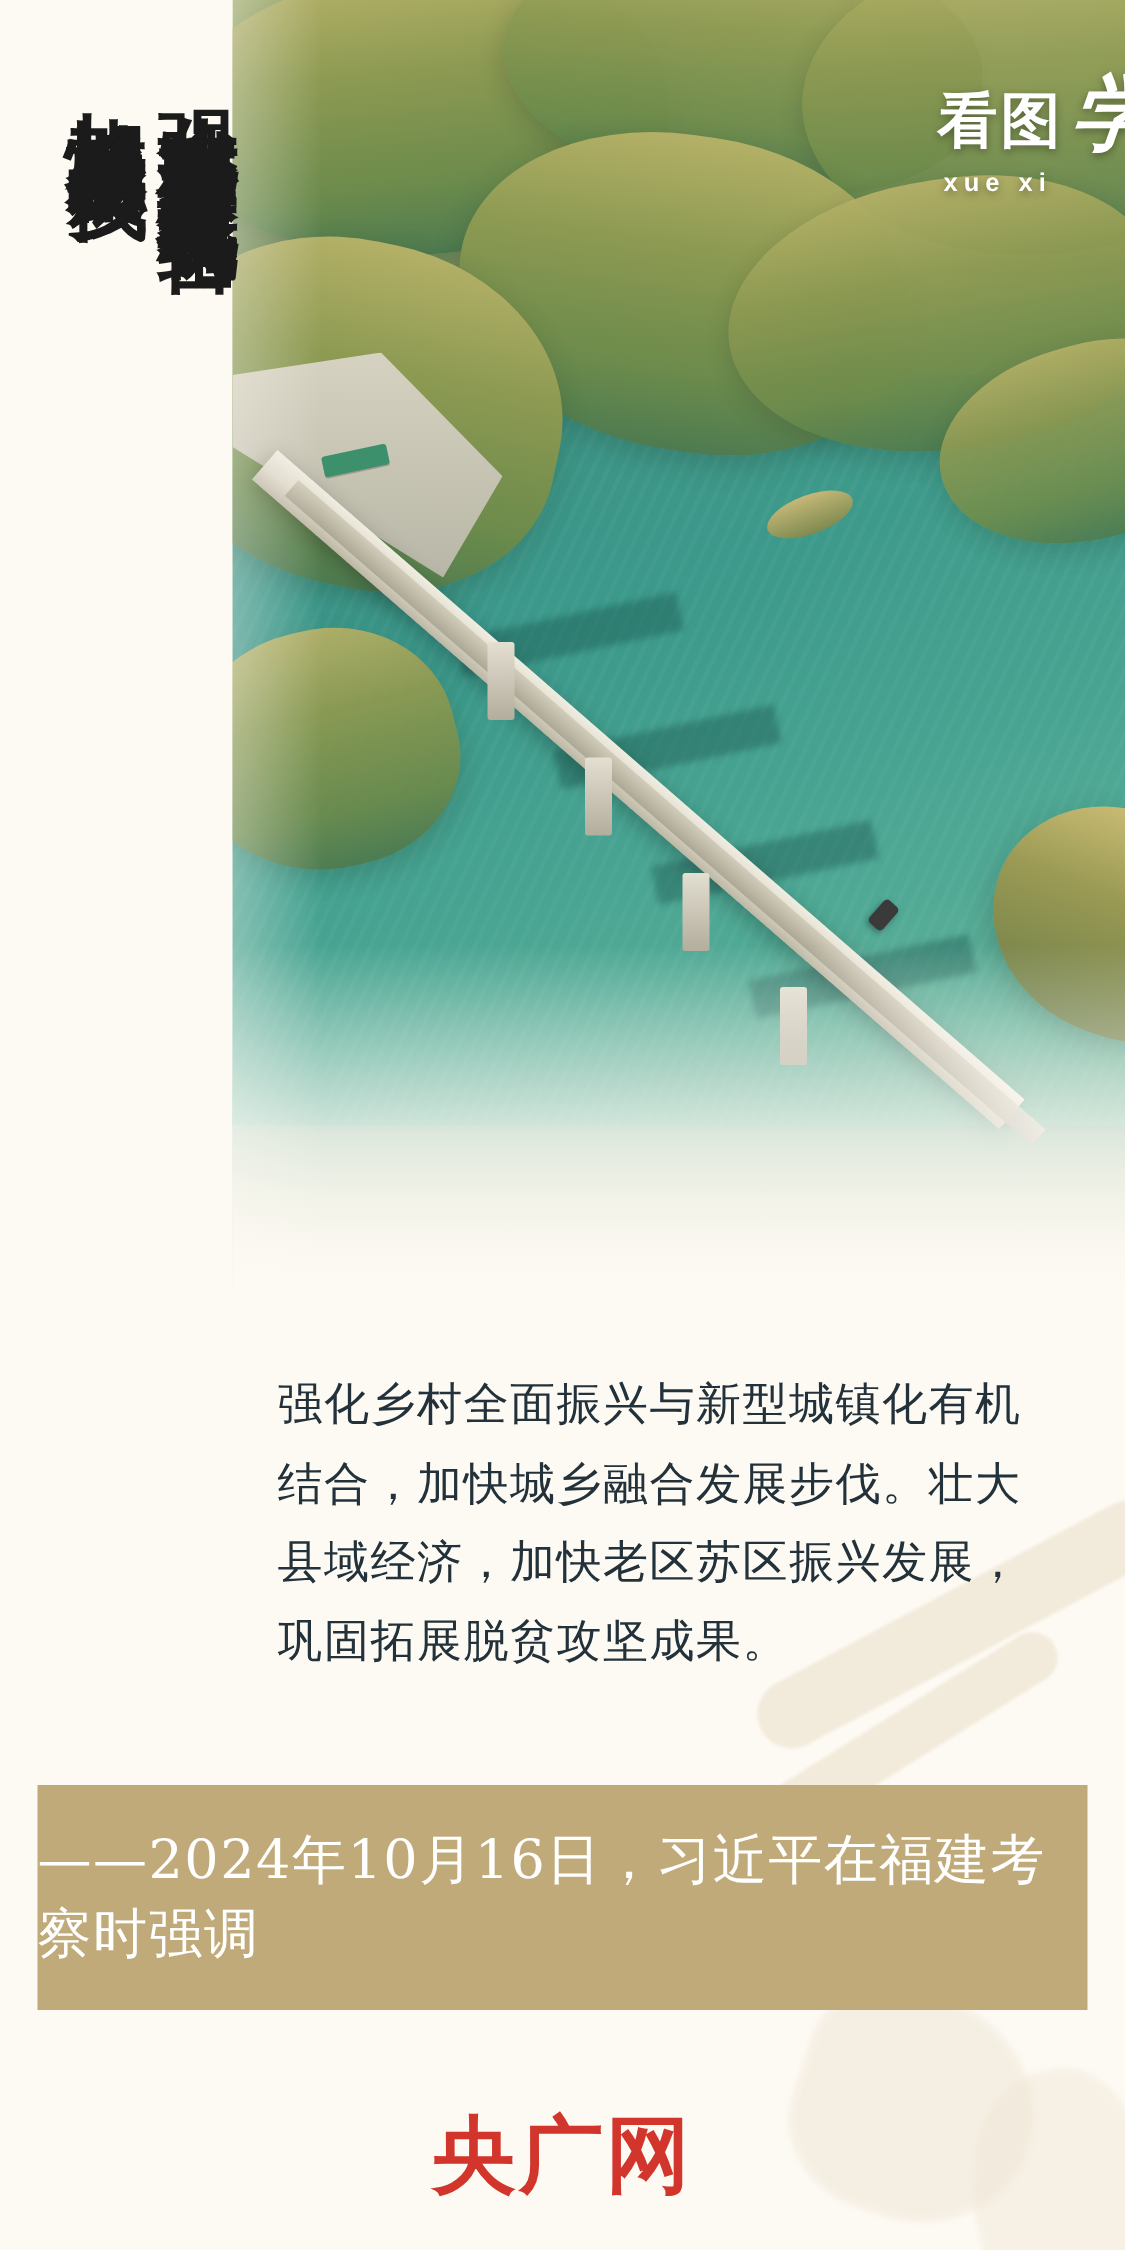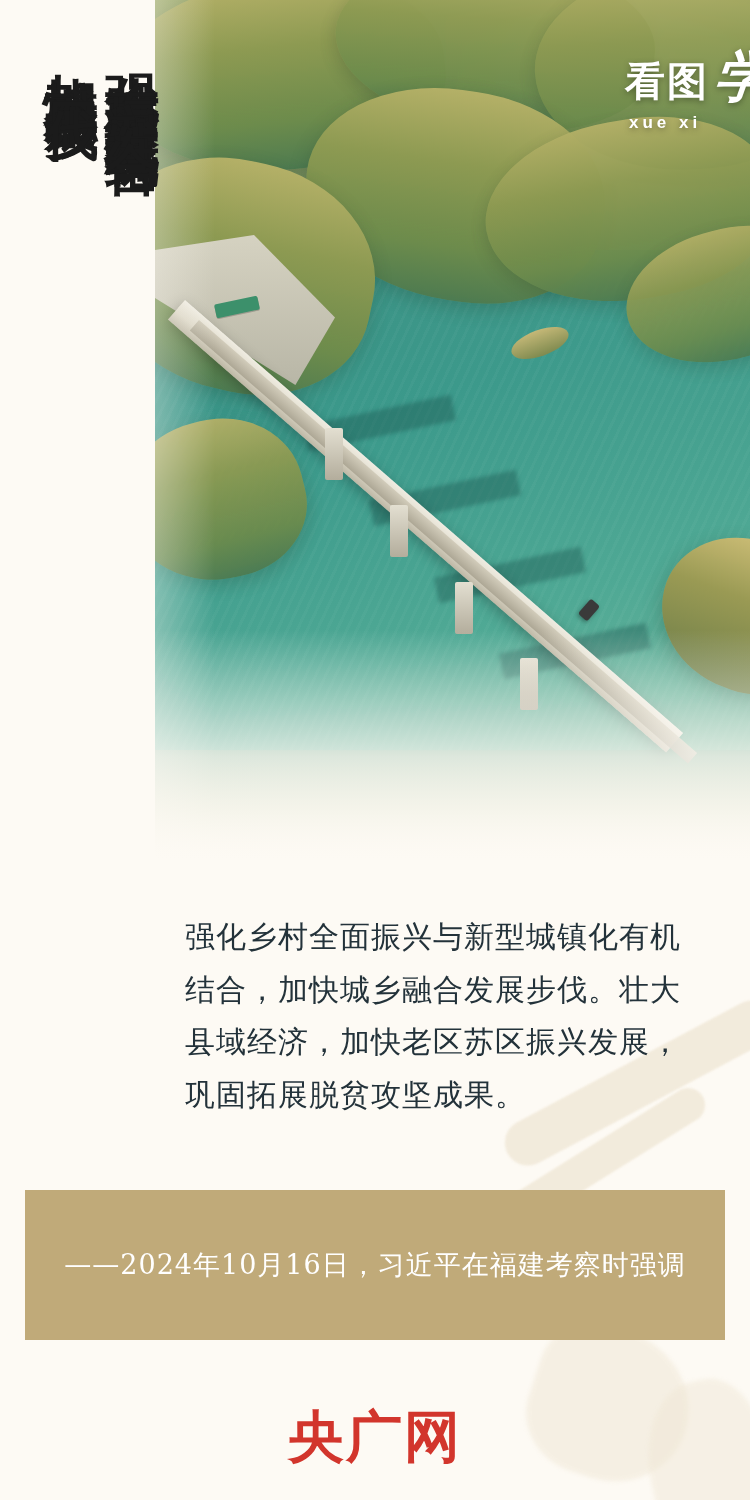--- a/index.html
+++ b/index.html
@@ -276,21 +276,21 @@
     top: 1190px;
     width: 700px;
     height: 150px;
     background: #c0aa79;
     display: flex;
     align-items: center;
     justify-content: center;
   }
   .source-text {
     font-family: "DejaVu Serif", serif;
-    font-size: 27px;
+    font-size: 36px;
     color: #ffffff;
     letter-spacing: 1px;
   }
 
   
   .footer {
     position: absolute;
     left: 0; right: 0;
     top: 1400px;
     display: flex;

